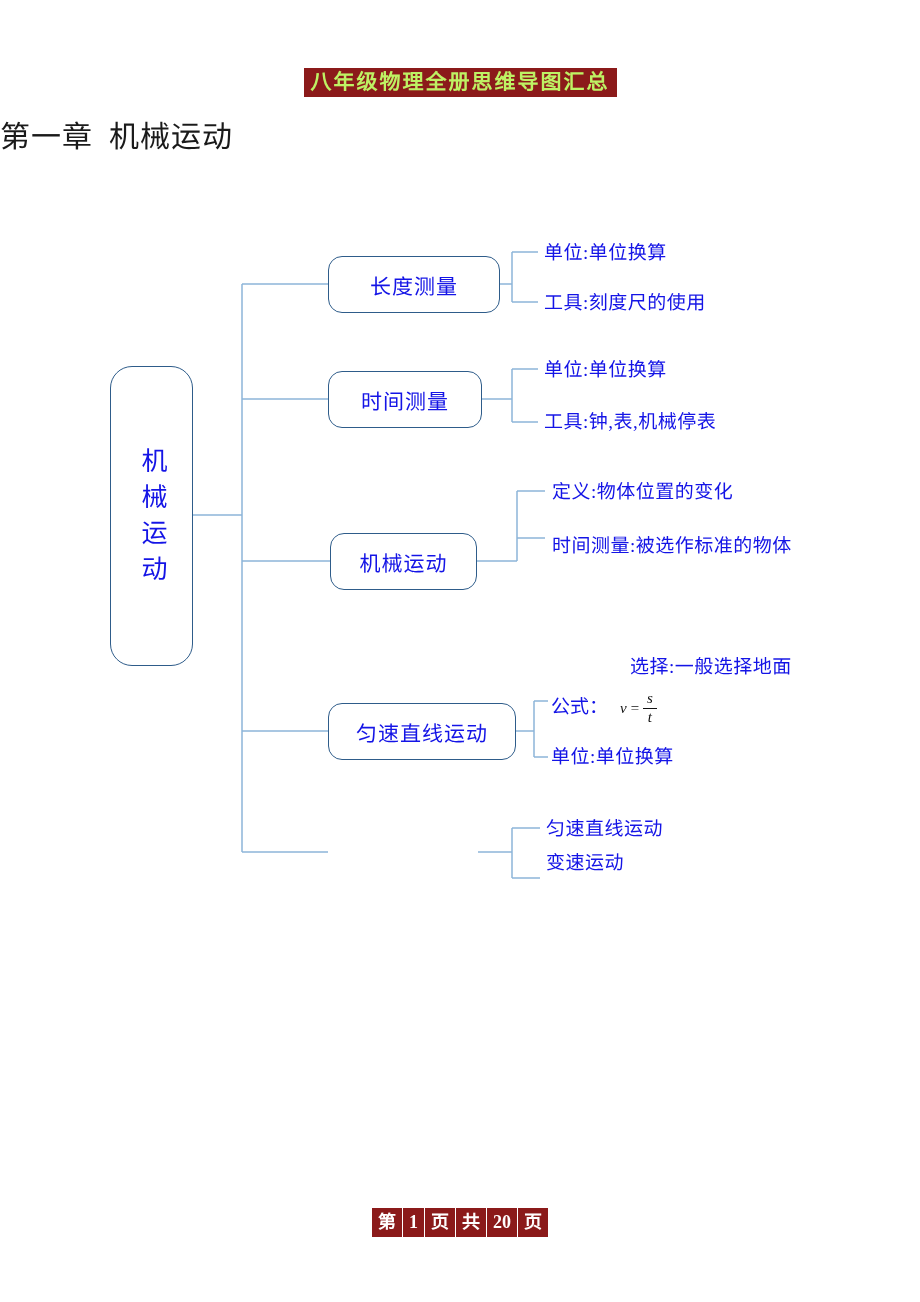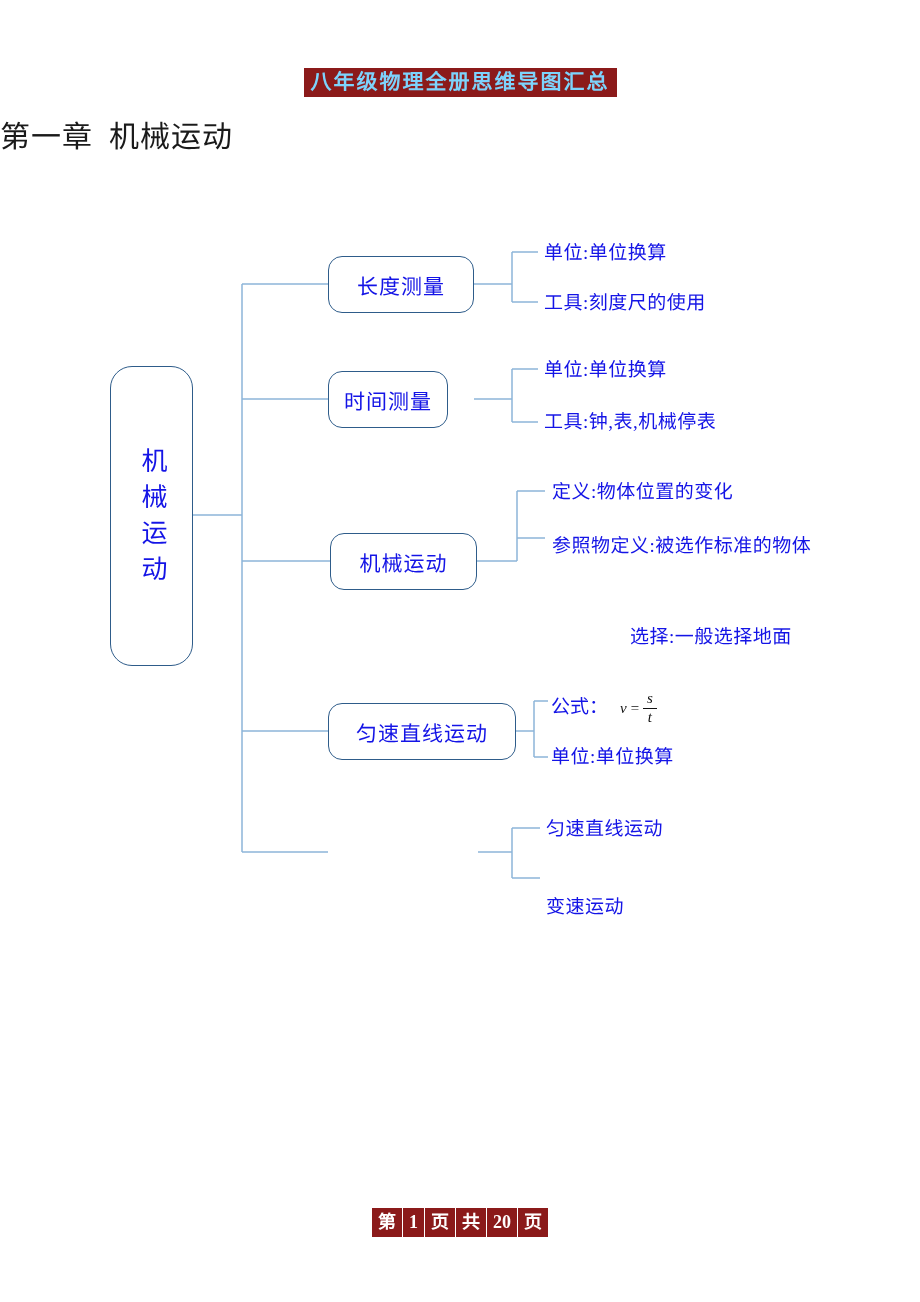--- a/index.html
+++ b/index.html
@@ -20,21 +20,21 @@
   
   .banner {
     position: absolute;
     left: 0; right: 0;
     top: 68px;
     text-align: center;
   }
   .banner-inner {
     display: inline-block;
     background: #8B1A1A;
-    color: #7dd3fc;
+    color: #bef264;
     font-family: "Liberation Serif", "DejaVu Serif", serif;
     font-weight: bold;
     font-size: 21px;
     letter-spacing: 2px;
     padding: 3px 7px 4px 7px;
     line-height: 1.05;
   }
   .chapter-title {
     position: absolute;
     left: 0; right: 0;
@@ -212,55 +212,55 @@
 
       <path d="M478,852 L512,852"></path>
       <path d="M512,828 L512,878"></path>
       <path d="M512,828 L540,828"></path>
       <path d="M512,878 L540,878"></path>
     </g>
   </svg>
 
   <div class="node root" style="left:110px; top:366px; width:83px; height:300px;">机械运动</div>
 
-  <div class="node" style="left:328px; top:256px; width:146px; height:57px;">长度测量</div>
-
-  <div class="node" style="left:328px; top:371px; width:120px; height:57px;">时间测量</div>
+  <div class="node" style="left:328px; top:256px; width:172px; height:57px;">长度测量</div>
+
+  <div class="node" style="left:328px; top:371px; width:154px; height:57px;">时间测量</div>
 
   <div class="node" style="left:330px; top:533px; width:147px; height:57px;">机械运动</div>
 
   <div class="node" style="left:328px; top:703px; width:188px; height:57px;">匀速直线运动</div>
 
 
   <div class="leaf" style="left:544px; top:242px;">单位:单位换算</div>
   <div class="leaf" style="left:544px; top:292px;">工具:刻度尺的使用</div>
 
   <div class="leaf" style="left:544px; top:359px;">单位:单位换算</div>
   <div class="leaf" style="left:544px; top:411px;">工具:钟,表,机械停表</div>
 
   <div class="leaf" style="left:552px; top:481px;">定义:物体位置的变化</div>
-  <div class="leaf wrapped" style="left:552px; top:528px; width:300px;">参照物定义:被选作标准的物体</div>
-  <div class="leaf" style="left:630px; top:626px;">选择:一般选择地面</div>
+  <div class="leaf wrapped" style="left:552px; top:528px; width:300px;">时间测量:被选作标准的物体</div>
+  <div class="leaf" style="left:630px; top:656px;">选择:一般选择地面</div>
 
   <div class="formula-row" style="left:551px; top:691px;">
     <span>公式：</span>
     <span class="formula">
       <span>v</span>
       <span class="eq">=</span>
       <span class="frac">
         <span class="num">s</span>
         <span class="bar"></span>
         <span class="den">t</span>
       </span>
     </span>
   </div>
   <div class="leaf" style="left:551px; top:746px;">单位:单位换算</div>
 
   <div class="leaf" style="left:546px; top:818px;">匀速直线运动</div>
-  <div class="leaf" style="left:546px; top:896px;">变速运动</div>
+  <div class="leaf" style="left:546px; top:852px;">变速运动</div>
 
 </div>
 
 <div class="footer">
   <span class="footer-inner">
       <span class="footer-cell">第</span>
       <span class="footer-cell">1</span>
       <span class="footer-cell">页</span>
       <span class="footer-cell">共</span>
       <span class="footer-cell">20</span>

